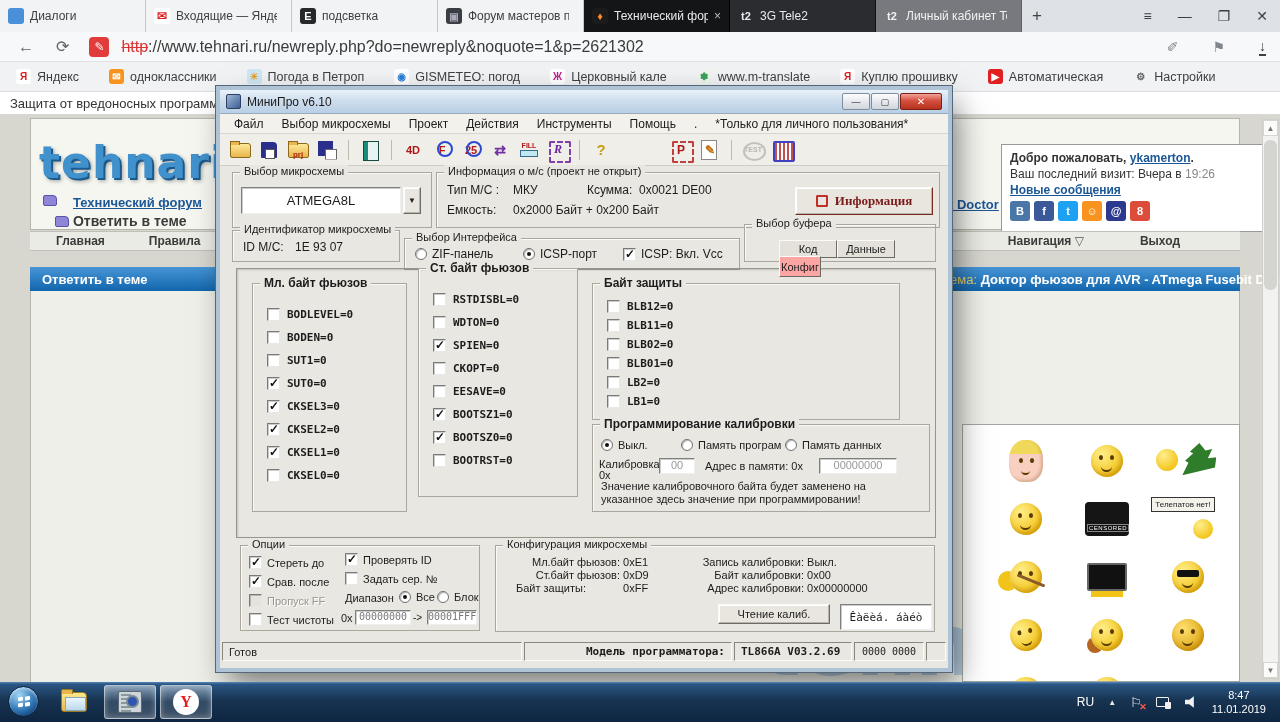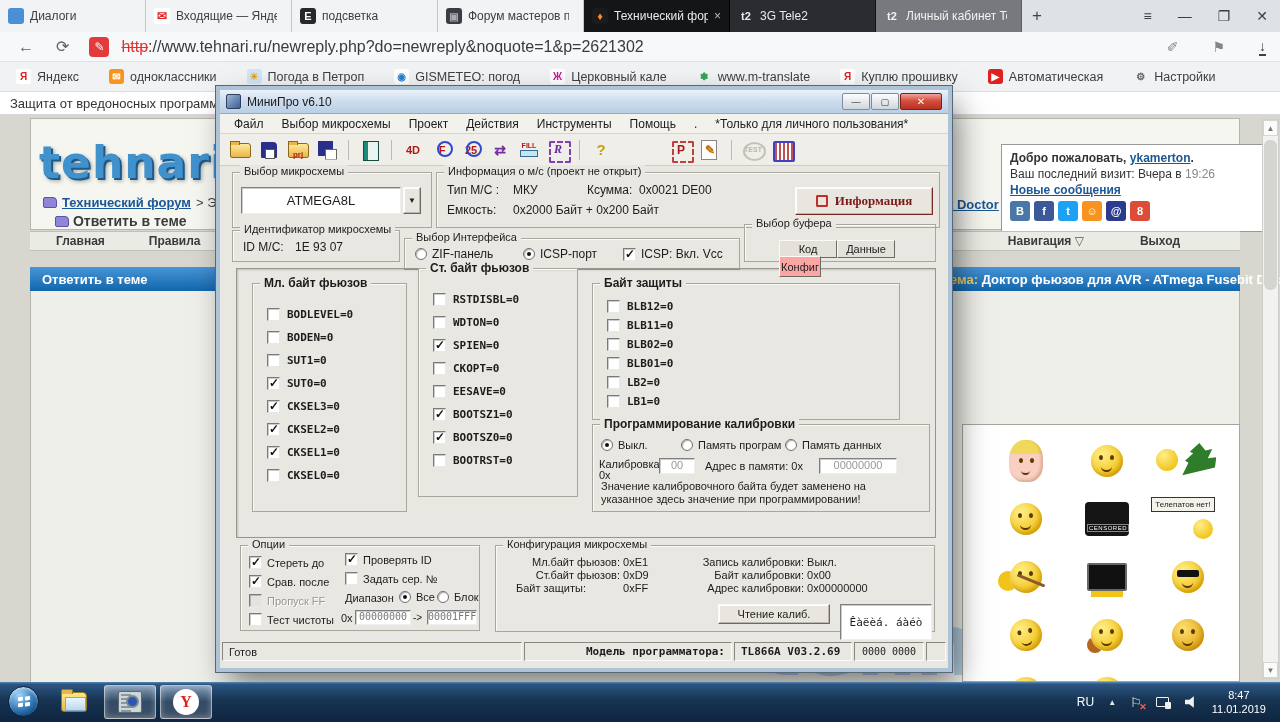--- a/index.html
+++ b/index.html
@@ -44,39 +44,39 @@
   .fav-globe{background:#eef5ee;color:#3aa05a}
   .fav-yt{background:#e02020;color:#fff;font-size:8px}
   .fav-gear{background:transparent;color:#5f6368;font-size:13px}
 
   .infobar{position:absolute;left:0;top:92px;width:1280px;height:23px;background:#ffffff;border-bottom:1px solid #d8d8d8;font-size:13px;color:#333;display:flex;align-items:center;padding-left:10px}
 
   
   .page{position:absolute;left:0;top:115px;width:1280px;height:567px;background:#d7d7cf;overflow:hidden}
   .headerbox{position:absolute;left:30px;top:3px;width:1210px;height:112px;background:#f6f6f1;border:1px solid #b5b5ad}
   .logo{position:absolute;left:8px;top:18px;font-family:"DejaVu Sans",sans-serif;font-size:44px;font-weight:bold;letter-spacing:1px;color:#4191cd;text-shadow:2px 2px 0 #1c5a8c,3px 3px 4px rgba(0,0,0,.35)}
-  .crumb{position:absolute;left:12px;top:76px;font-size:13px;color:#444;display:flex;gap:5px;align-items:center}
+  .crumb{position:absolute;left:12px;top:76px;font-size:13px;color:#444;display:flex;gap:16px;align-items:flex-start}
   .crumb a,.bluelink{color:#1b5796;font-weight:bold;text-decoration:underline}
   .crumb2{position:absolute;left:24px;top:94px;font-size:14px;font-weight:bold;color:#3b3b3b}
   .fold-ic{display:inline-block;width:14px;height:11px;background:#8f86d8;border:1px solid #5a52a8;border-radius:2px 4px 2px 2px;vertical-align:-1px}
   .partlink{position:absolute;left:918px;top:78px;font-size:13px}
   .welcome{position:absolute;left:970px;top:25px;width:262px;height:88px;background:#fff;border:1px solid #999;padding:6px 8px;font-size:12px;color:#333}
   .welcome .rowl{margin-bottom:2px;white-space:nowrap}
   .dimtime{color:#888}
   .socials{display:flex;gap:4px;margin-top:4px}
   .soc{width:20px;height:20px;border-radius:3px;color:#fff;font-weight:bold;font-size:11px;display:flex;align-items:center;justify-content:center}
   .s-vk{background:#4a76a8}.s-fb{background:#3b5998}.s-tw{background:#1da1f2}.s-ok{background:#f7931e}.s-ml{background:#2b3a8f}.s-gp{background:#dd4b39}
   .navrow{position:absolute;left:30px;top:116px;width:1210px;height:20px;background:#ebebe5;border-top:1px solid #c0c0b8;border-bottom:1px solid #c0c0b8;display:flex;align-items:center;font-size:12px;font-weight:bold;color:#3a3a3a}
   .navrow .nl{display:flex;gap:44px;padding-left:26px}
   .navrow .nr{display:flex;gap:56px;margin-left:auto;padding-right:60px}
   .arrow-dn{font-weight:normal;color:#555}
   .bluebar{position:absolute;left:30px;top:152px;width:1210px;height:24px;background:linear-gradient(180deg,#4795d6,#1266ad);color:#fff;font-size:13px;font-weight:bold;display:flex;align-items:center}
   .bluebar .bl{padding-left:12px}
   .bluebar .br{position:absolute;left:920px;white-space:nowrap}
-  .topicpfx{color:#e8d36a;font-weight:bold;margin-right:0}
+  .topicpfx{color:#e8d36a;font-weight:normal;margin-right:0}
   .contentbox{position:absolute;left:30px;top:176px;width:1210px;height:391px;background:#efefe9;border-left:1px solid #b5b5ad;border-right:1px solid #b5b5ad}
   .smpanel{position:absolute;left:962px;top:309px;width:278px;height:258px;background:#fff;border:1px solid #a5a5a0;padding:14px 10px 0 22px;display:grid;grid-template-columns:1fr 1fr 1fr;row-gap:14px;overflow:hidden;z-index:2}
   .smcell{display:flex;align-items:center;justify-content:center;height:44px}
   .sm{position:relative;width:32px;height:32px;border-radius:50%;background:radial-gradient(circle at 35% 30%,#ffee8a,#f2c318 75%);box-shadow:inset -2px -3px 4px rgba(170,110,0,.45)}
   .sm::before{content:"";position:absolute;width:4px;height:5px;background:#5a3a00;border-radius:50%;left:8px;top:10px;box-shadow:11px 0 0 #5a3a00}
   .sm::after{content:"";position:absolute;left:10px;top:19px;width:11px;height:6px;border-bottom:2px solid #5a3a00;border-radius:0 0 10px 10px}
   .sm-label{display:none}
   .sm-girl{border-radius:45% 45% 40% 40%;width:34px;height:42px;background:linear-gradient(180deg,#f0d85a 34%,#f8cfc0 34%);box-shadow:inset -2px -2px 3px rgba(150,90,40,.3)}
   .sm-girl::before{left:10px;top:18px}
   .sm-girl::after{left:12px;top:27px;width:9px}
@@ -796,21 +796,21 @@
         <div style="font-size:11px;line-height:13px;white-space:nowrap"><span style="display:inline-block;width:104px;text-align:right">Мл.байт фьюзов:</span> <span>0xE1</span></div>
           <div style="font-size:11px;line-height:13px;white-space:nowrap"><span style="display:inline-block;width:104px;text-align:right">Ст.байт фьюзов:</span> <span>0xD9</span></div>
           <div style="font-size:11px;line-height:13px;white-space:nowrap"><span style="display:inline-block;width:104px;text-align:left">Байт защиты:</span> <span>0xFF</span></div>
       </div>
       <div style="position:absolute;left:200px;top:10px">
         <div style="font-size:11px;line-height:13px;white-space:nowrap"><span style="display:inline-block;width:108px;text-align:right">Запись калибровки:</span> <span>Выкл.</span></div>
           <div style="font-size:11px;line-height:13px;white-space:nowrap"><span style="display:inline-block;width:108px;text-align:right">Байт калибровки:</span> <span>0x00</span></div>
           <div style="font-size:11px;line-height:13px;white-space:nowrap"><span style="display:inline-block;width:108px;text-align:right">Адрес калибровки:</span> <span>0x00000000</span></div>
       </div>
       <div class="btn3d" style="position:absolute;left:222px;top:58px;width:112px;height:20px;font-size:11px">Чтение калиб.</div>
-      <div class="sunk mono" style="position:absolute;left:344px;top:58px;width:92px;height:36px;display:flex;align-items:center;justify-content:center;font-size:11px">Êàëèá. áàéò</div>
+      <div class="sunk mono" style="position:absolute;left:344px;top:58px;width:92px;height:26px;display:flex;align-items:center;justify-content:center;font-size:11px">Êàëèá. áàéò</div>
     </div>
 
     <div class="mp-status">
       <div class="scell" style="width:300px">Готов</div>
       <div class="scell mono" style="width:208px;justify-content:flex-end;font-weight:bold;font-size:11px">Модель программатора:</div>
       <div class="scell mono" style="width:118px;font-weight:bold;font-size:11px">TL866A V03.2.69</div>
       <div class="scell mono" style="width:70px;font-size:10px;justify-content:center">0000 0000</div>
       <div class="scell" style="flex:1"></div>
     </div>
   </div>

